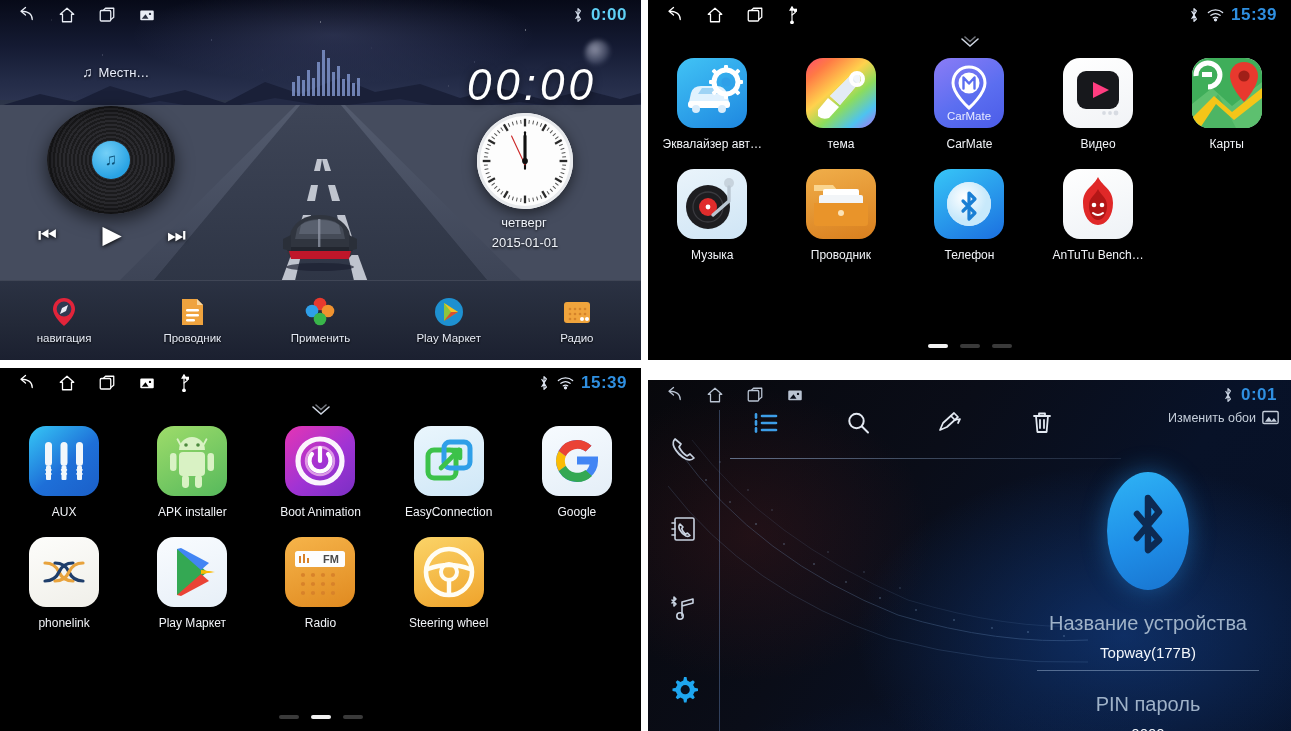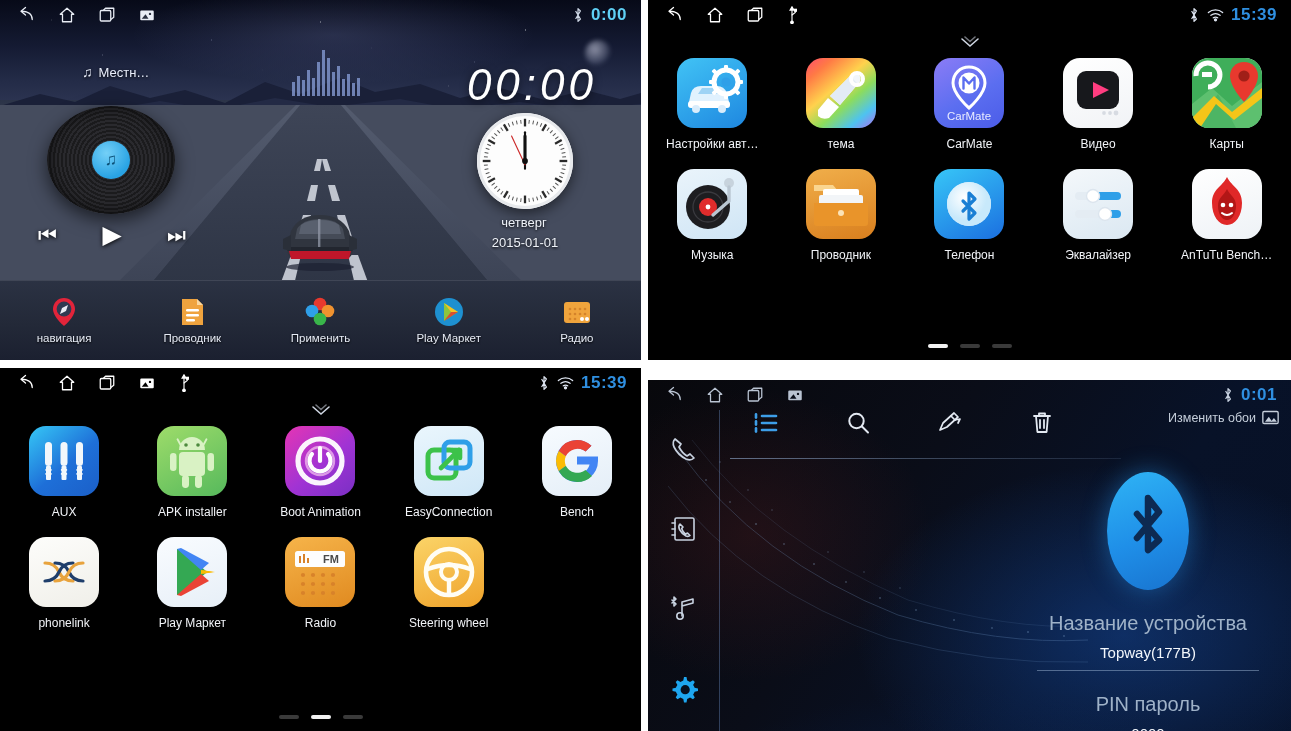--- a/index.html
+++ b/index.html
@@ -501,21 +501,21 @@
                 <rect x="47" y="35" width="4" height="6" rx="1"></rect>
               <rect x="32" y="22" width="6" height="4" rx="1"></rect>
                 <rect x="60" y="22" width="6" height="4" rx="1"></rect>
               <rect x="36" y="11" width="4" height="6" rx="1" transform="rotate(-45 38 14)"></rect>
               <rect x="58" y="31" width="4" height="6" rx="1" transform="rotate(-45 60 34)"></rect>
               <rect x="58" y="11" width="4" height="6" rx="1" transform="rotate(45 60 14)"></rect>
               <rect x="36" y="31" width="4" height="6" rx="1" transform="rotate(45 38 34)"></rect>
             </g>
           </svg>
         </div>
-        <div class="app-label">Настройки авт…</div>
+        <div class="app-label">Эквалайзер авт…</div>
       </div>
 
       <div class="app">
         <div class="app-ic" style="background:linear-gradient(140deg,#ff4d6d 0%,#ff7a45 18%,#ffd24d 42%,#8ddc5c 62%,#4ec3f0 82%,#b06df0 100%);">
           <svg viewBox="0 0 70 70">
             <path d="M12 52 L22 40 L33 49 L23 60 Q16 62 12 58 Z" fill="#fff"></path>
             <path d="M24 38 L44 18 Q49 13 53 17 Q57 21 52 26 L34 47 Z" fill="#f2f6fb"></path>
             <path d="M24 38 L34 47 L52 26 L44 18 Z" fill="#e3ebf5"></path>
             <circle cx="51" cy="21" r="6" fill="none" stroke="#fff" stroke-width="4"></circle>
           </svg>
@@ -604,33 +604,20 @@
                   <stop offset="0" stop-color="#ffffff"></stop>
                   <stop offset="1" stop-color="#c8e9fb"></stop>
                 </radialGradient>
               </defs>
             <path d="M29 22 L41 34 L35 40 L35 14 L41 20 L29 32" fill="none" stroke="#1a7fd4" stroke-width="3.2" stroke-linejoin="round" stroke-linecap="round" transform="translate(0,10)"></path>
           </svg>
         </div>
         <div class="app-label">Телефон</div>
       </div>
 
-      <div class="app">
-        <div class="app-ic" style="background:linear-gradient(160deg,#f4f8fb,#dbe8f2);">
-          <svg viewBox="0 0 70 70">
-            <rect x="12" y="23" width="46" height="8" rx="4" fill="#e4ecf3"></rect>
-            <rect x="30" y="23" width="28" height="8" rx="4" fill="#2f9fe8"></rect>
-            <circle cx="30" cy="27" r="6.5" fill="#fff" stroke="#dce5ee" stroke-width="1.4"></circle>
-            <rect x="12" y="41" width="46" height="8" rx="4" fill="#e4ecf3"></rect>
-            <rect x="42" y="41" width="16" height="8" rx="4" fill="#2f9fe8"></rect>
-            <circle cx="42" cy="45" r="6.5" fill="#fff" stroke="#dce5ee" stroke-width="1.4"></circle>
-          </svg>
-        </div>
-        <div class="app-label">Эквалайзер</div>
-      </div>
 
       <div class="app">
         <div class="app-ic" style="background:linear-gradient(160deg,#ffffff,#eef2f6);">
           <svg viewBox="0 0 70 70">
             <path d="M35 8 C30 18 20 20 20 34 C20 47 27 56 35 56 C43 56 50 47 50 34 C50 20 40 18 35 8 Z" fill="#e02828"></path>
             <path d="M35 20 C32 27 26 28 26 37 C26 45 30 51 35 51 C40 51 44 45 44 37 C44 28 38 27 35 20 Z" fill="#b31616"></path>
             <g fill="#fff">
                 <circle cx="31" cy="36" r="2.3"></circle>
                 <circle cx="39" cy="36" r="2.3"></circle>
               </g>
@@ -789,21 +776,21 @@
 
       <div class="app">
         <div class="app-ic" style="background:linear-gradient(160deg,#f7fbff,#e4eef7);">
           <svg viewBox="0 0 70 70">
             <path d="M56 35 A21 21 0 1 1 49.5 19.8 L43.6 25.6 A13 13 0 1 0 47.6 38.5 L35 38.5 L35 30.6 L56 30.6 Z" fill="#4285f4"></path>
             <path d="M35 14 A21 21 0 0 0 16.7 24.9 L23.8 30.2 A13 13 0 0 1 43.6 25.6 L49.5 19.8 A21 21 0 0 0 35 14 Z" fill="#ea4335"></path>
             <path d="M16.7 45.1 A21 21 0 0 0 35 56 A21 21 0 0 0 50 50 L43.5 44 A13 13 0 0 1 23.8 39.8 Z" fill="#34a853"></path>
             <path d="M14 35 A21 21 0 0 0 16.7 45.1 L23.8 39.8 A13 13 0 0 1 23.8 30.2 L16.7 24.9 A21 21 0 0 0 14 35 Z" fill="#fbbc05"></path>
           </svg>
         </div>
-        <div class="app-label">Bench</div>
+        <div class="app-label">Google</div>
       </div>
 
       <div class="app">
         <div class="app-ic" style="background:linear-gradient(160deg,#fdfdfb,#f0efe9);">
           <svg viewBox="0 0 70 70">
             <path d="M16 26 Q26 26 30 35 Q34 44 44 44" fill="none" stroke="#e8a33d" stroke-width="3.2" stroke-linecap="round"></path>
             <path d="M16 44 Q26 44 30 35 Q34 26 44 26" fill="none" stroke="#1f3e6b" stroke-width="3.2" stroke-linecap="round"></path>
             <path d="M26 26 Q36 26 40 35 Q44 44 54 44" fill="none" stroke="#1f3e6b" stroke-width="3.2" stroke-linecap="round"></path>
             <path d="M26 44 Q36 44 40 35 Q44 26 54 26" fill="none" stroke="#e8a33d" stroke-width="3.2" stroke-linecap="round"></path>
           </svg>

